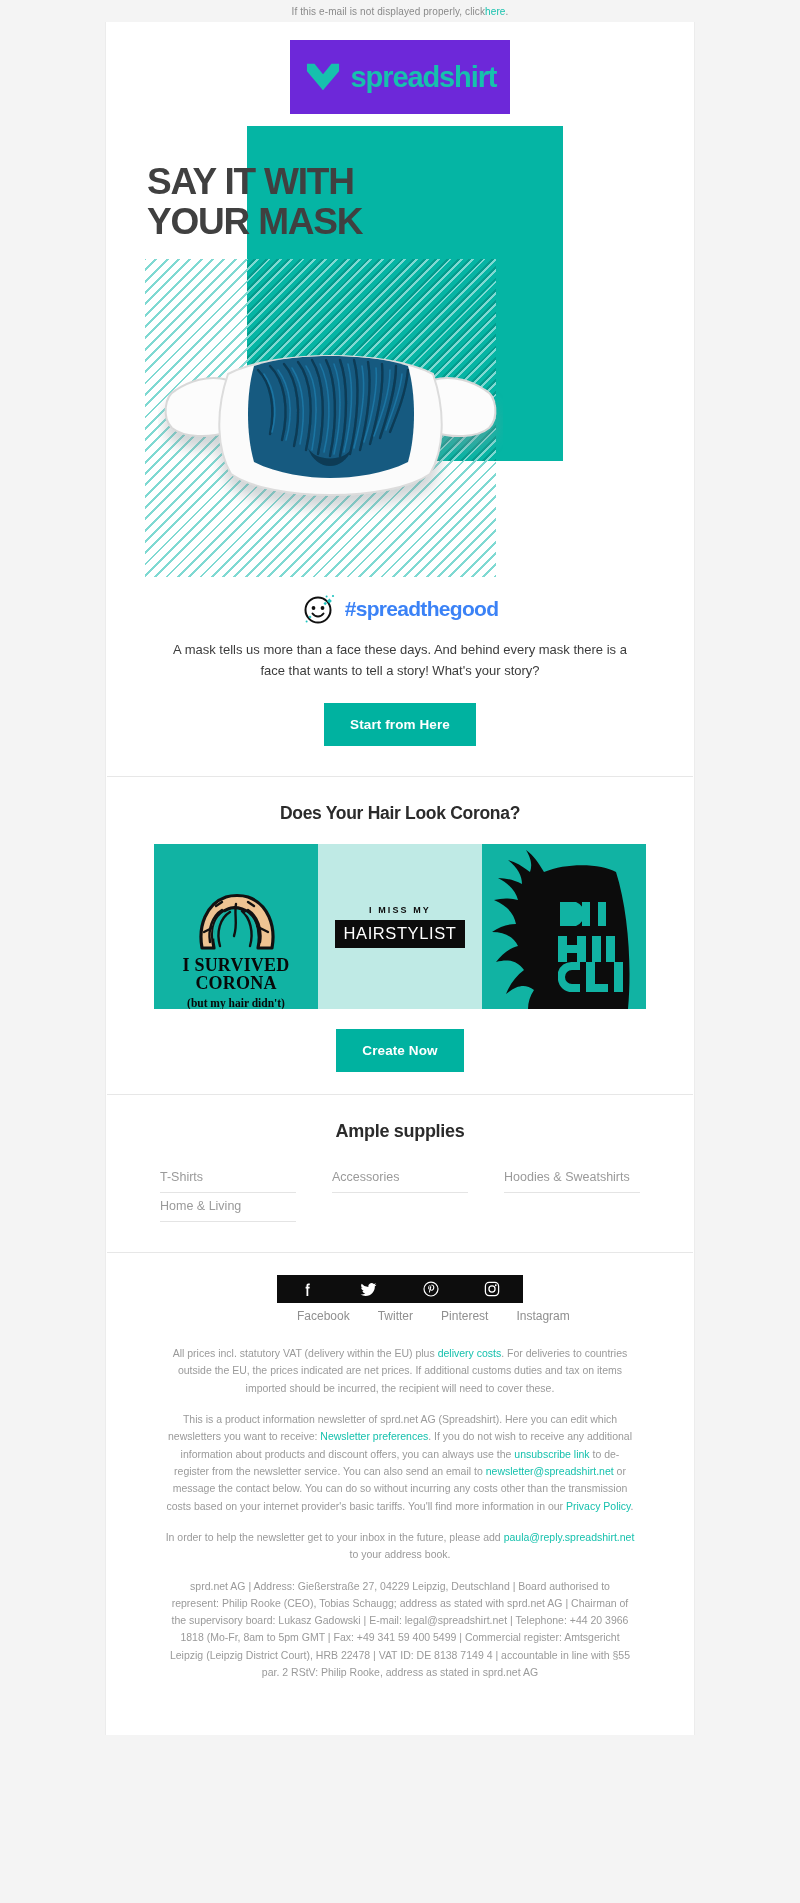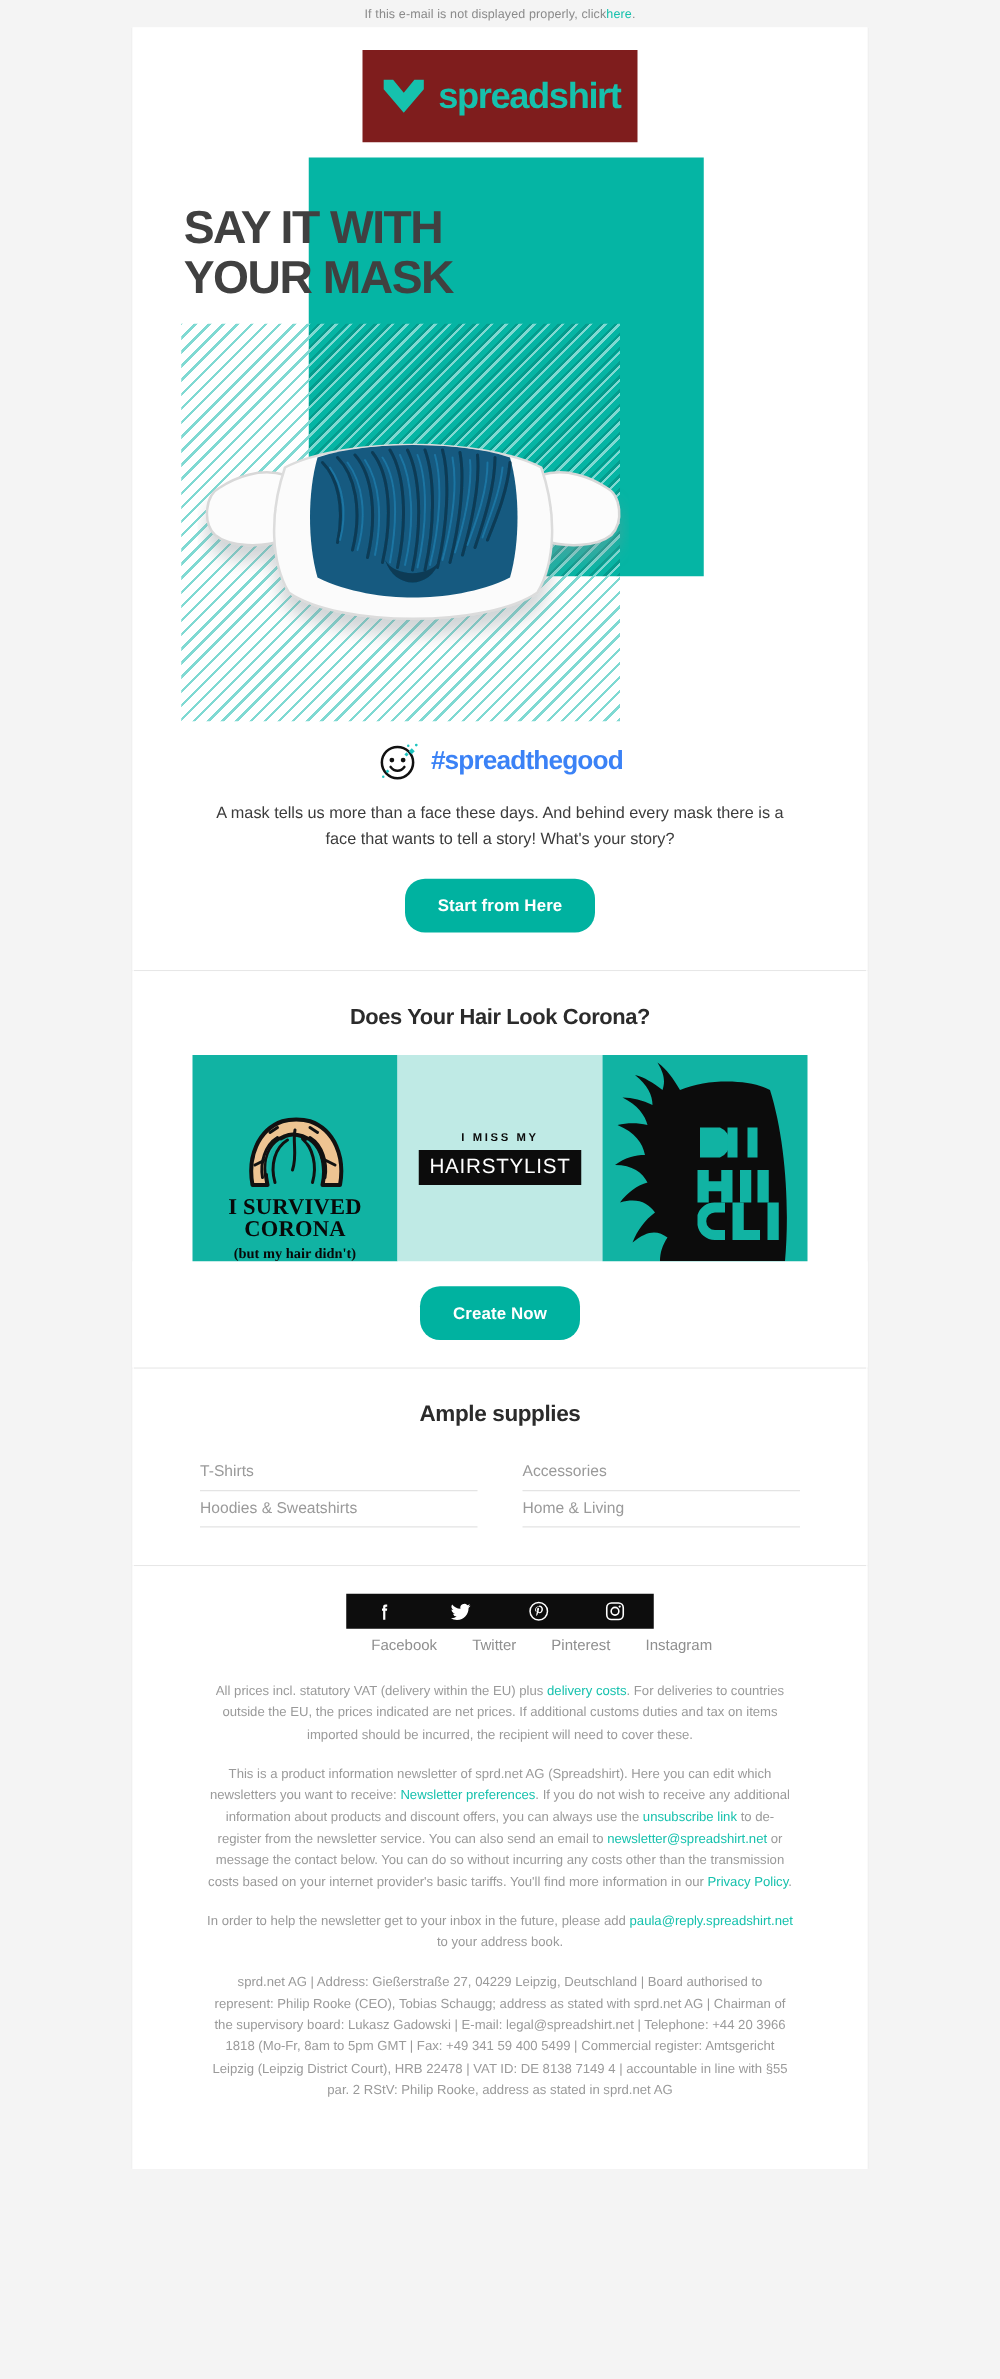--- a/index.html
+++ b/index.html
@@ -22,21 +22,21 @@
 
   
   .email {
     width: 590px; margin: 0 auto; background: #ffffff;
     border-left: 1px solid #ececec; border-right: 1px solid #ececec;
   }
 
   
   .logo-wrap { padding: 18px 0 0; display: flex; justify-content: center; background:#fff; }
   .logo-box {
-    width: 220px; height: 74px; background: #7f1d1d;
+    width: 220px; height: 74px; background: #6d28d9;
     display: flex; align-items: center; justify-content: center; gap: 9px;
   }
   .logo-heart { width: 38px; height: 34px; position: relative; }
   .logo-heart svg { display:block; }
   .logo-word { color: #16c1ad; font-size: 29px; font-weight: 700; letter-spacing: -1.1px; }
 
   
   .hero { position: relative; height: 470px; background: #fff; overflow: hidden; }
   .hero-teal {
     position: absolute; left: 141px; top: 12px; width: 316px; height: 335px;
@@ -68,21 +68,21 @@
   }
   .smiley { width: 34px; height: 34px; }
   .hashtag-text { font-size: 21px; font-weight: 700; color: #3b82f6; letter-spacing: -.7px; }
   .intro-copy {
     font-size: 13px; color: #3c3c3c; line-height: 1.62;
     width: 470px; margin: 0 auto;
   }
   .btn {
     display: inline-block; background: #00b2a0; color: #fff;
     font-size: 13.5px; font-weight: 700; padding: 14px 26px;
-    text-decoration: none; margin-top: 22px; letter-spacing: .1px; border-radius: 16px;
+    text-decoration: none; margin-top: 22px; letter-spacing: .1px;
   }
 
   .divider { height: 1px; background: #e7e7e7; margin: 0 1px; }
 
   
   .section { background: #fff; padding: 26px 0 0; text-align: center; }
   .section-title {
     font-size: 17.5px; font-weight: 700; color: #2b2b2b; letter-spacing: -.3px;
     margin-bottom: 20px;
   }
@@ -130,21 +130,21 @@
   .section-btn-wrap .btn { margin-top: 0; }
 
   
   .supplies { background: #fff; padding: 26px 0 30px; text-align: center; }
   .supplies-title {
     font-size: 18px; font-weight: 700; color: #2b2b2b; letter-spacing: -.3px;
     margin-bottom: 22px;
   }
   .supply-grid {
     width: 480px; margin: 0 auto; display: grid;
-    grid-template-columns: 1fr 1fr; column-gap: 36px; row-gap: 0;
+    grid-template-columns: 1fr 1fr 1fr; column-gap: 36px; row-gap: 0;
   }
   .supply-link {
     text-align: left; font-size: 12.5px; color: #9a9a9a;
     padding: 6px 0 8px; border-bottom: 1px solid #e4e4e4;
     text-decoration: none; display: block;
   }
 
   
   .footer { background: #fff; padding: 22px 0 40px; text-align: center; }
   .social-bar {

